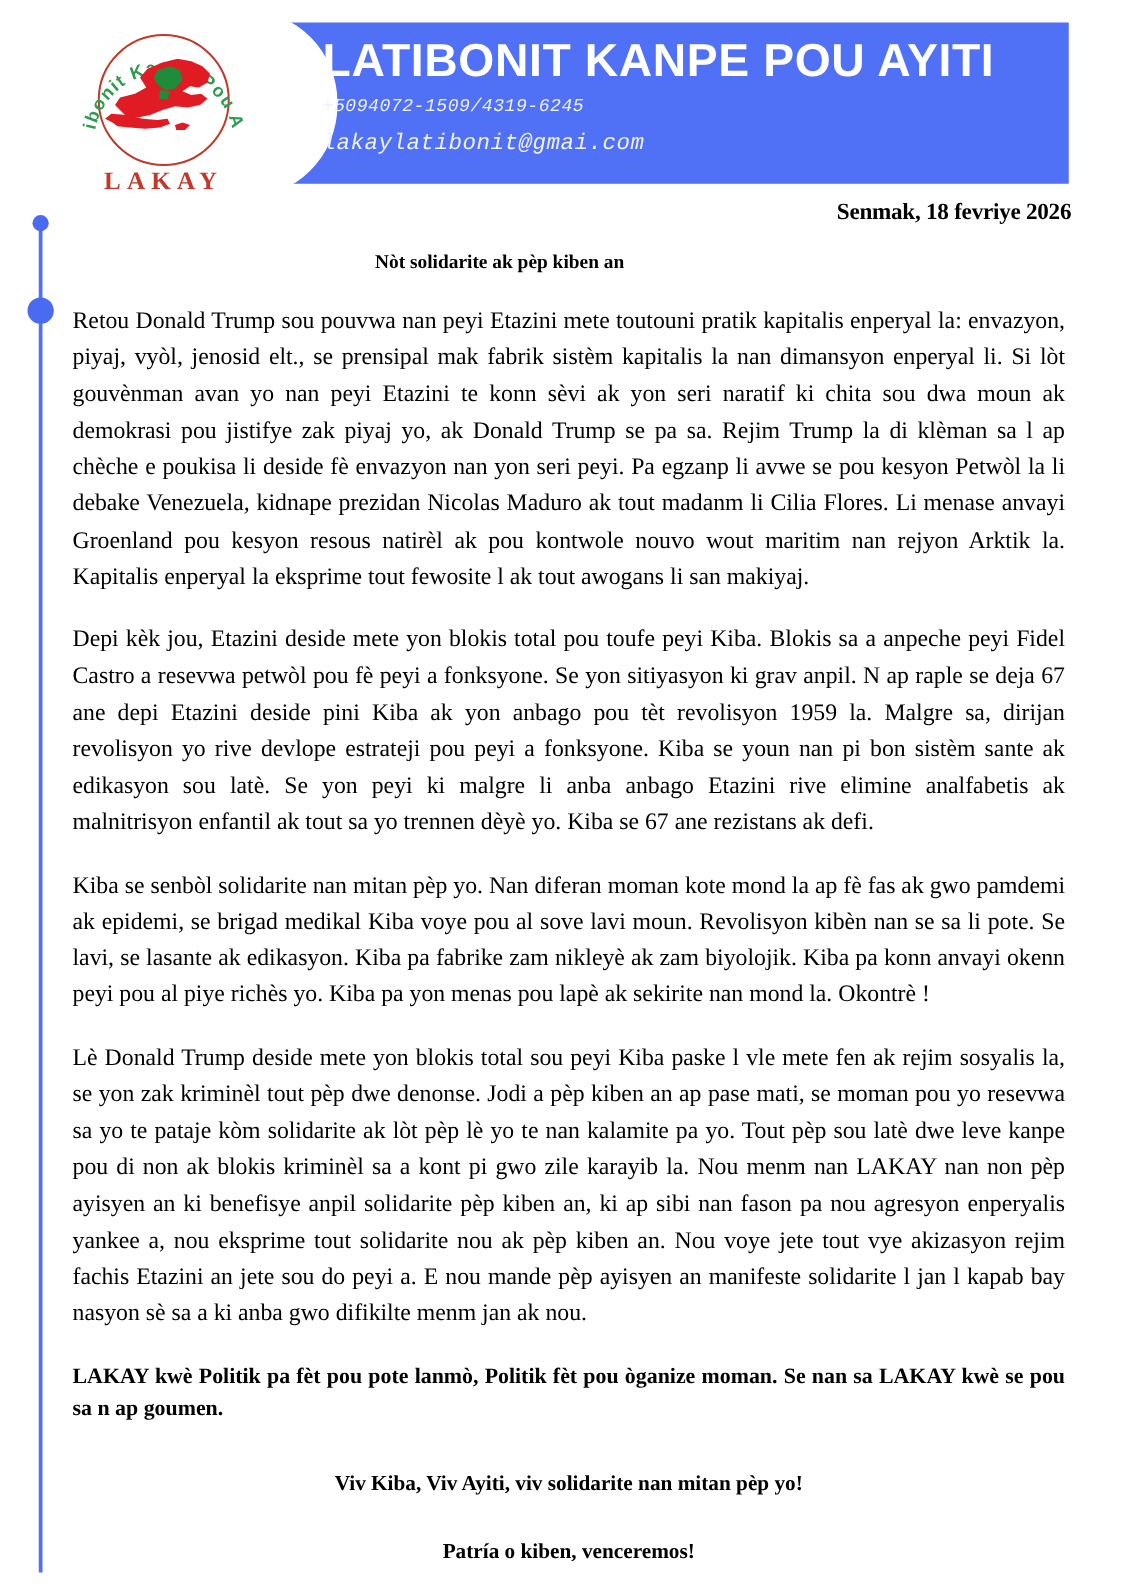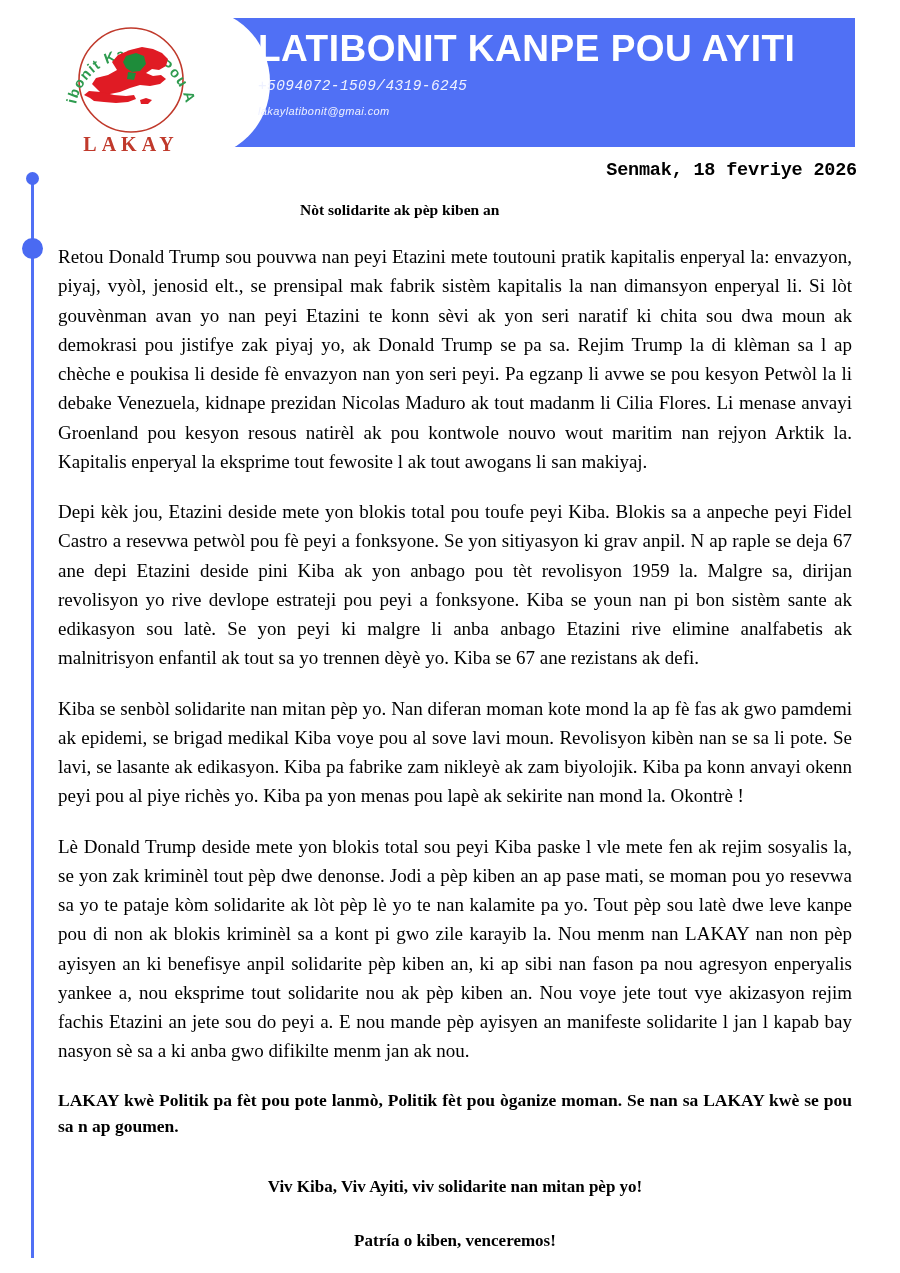--- a/index.html
+++ b/index.html
@@ -86,23 +86,23 @@
   }
   #org-phone {
     font-family: Liberation Mono, monospace;
     font-style: italic;
     font-size: 14.5px;
     color: #eef1ff;
     margin-top: 9px;
     letter-spacing: 0.4px;
   }
   #org-email {
-    font-family: Liberation Sans, sans-serif;
+    font-family: Liberation Mono, monospace;
     font-style: italic;
-    font-size: 11px;
+    font-size: 18px;
     color: #eef1ff;
     margin-top: 11px;
     letter-spacing: 0.4px;
   }
 
   
   #logo {
     position: absolute;
     left: 56px;
     top: 12px;
@@ -111,21 +111,21 @@
   }
 
   
   #doc {
     position: absolute;
     left: 0;
     top: 155px;
     width: 900px;
   }
   #date-line {
-    font-family: Liberation Mono, monospace;
+    font-family: Liberation Serif, serif;
     font-weight: bold;
     font-size: 18.5px;
     text-align: right;
     padding-right: 43px;
     margin-top: 5px;
     letter-spacing: -0.2px;
   }
   #subject-line {
     font-weight: bold;
     font-size: 15.5px;

